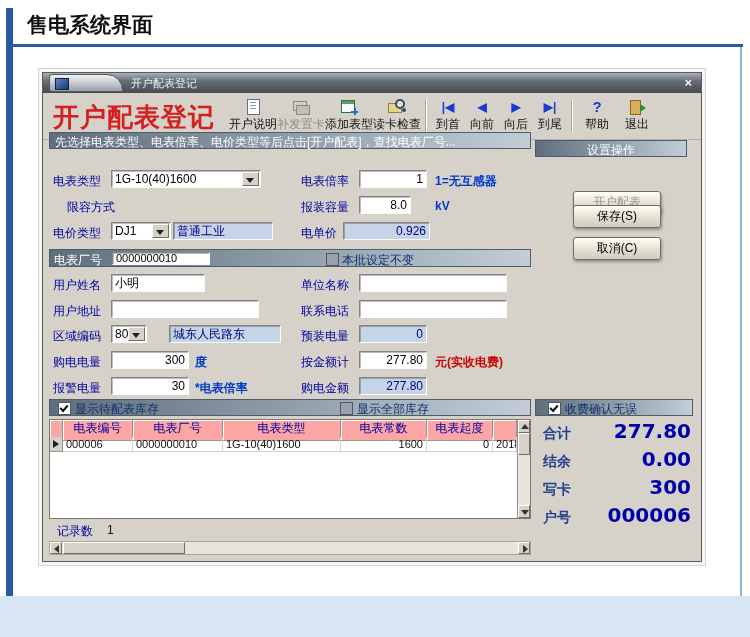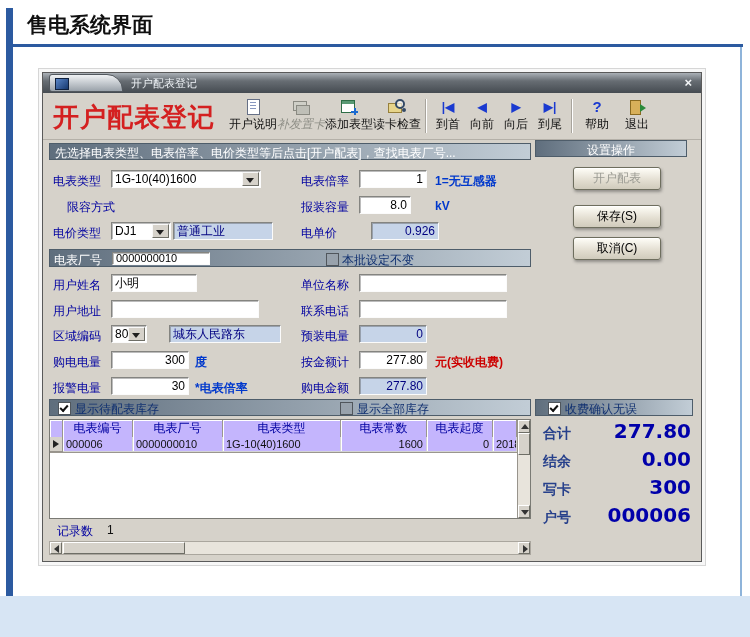--- a/index.html
+++ b/index.html
@@ -32,21 +32,21 @@
   .toolbar { position:absolute; left:0; top:20px; right:0; height:46px; background:#d6d2ca;
              border-bottom:1px solid #b4b0a8; }
   .heading { position:absolute; left:10px; top:7px; font-family:"DejaVu Serif",serif;
              font-size:26px; font-weight:bold; color:#d42020; letter-spacing:1px; }
   .tbrow { position:absolute; left:186px; top:2px; right:2px; height:42px; display:flex; align-items:center; }
   .tbtn { display:flex; flex-direction:column; align-items:center; justify-content:center;
           width:48px; height:40px; gap:1px; }
   .tbtn.nav { width:34px; }
   .tbtn.sm  { width:40px; }
   .tlabel { font-size:12px; color:#101010; white-space:nowrap; }
-  .tbtn.disabled .tlabel { color:#8e8e86;font-style:italic; }
+  .tbtn.disabled .tlabel { color:#8e8e86; }
   .tsep { width:0; height:34px; border-left:1px solid #a8a49c; border-right:1px solid #ffffff; margin:0 4px; }
 
   
   .ic { display:block; width:18px; height:16px; position:relative; }
   .glyph { color:#1a3ad0; font-weight:bold; font-size:12px; line-height:16px; text-align:center; }
   .glyph-help { font-size:15px; }
   .ic-doc::before { content:""; position:absolute; left:3px; top:0; width:11px; height:14px;
                     background:#fff; border:1px solid #667086; }
   .ic-doc::after  { content:""; position:absolute; left:6px; top:3px; width:6px; height:9px;
                     background:repeating-linear-gradient(180deg,#8898c0 0 1px,transparent 1px 3px); }
@@ -94,21 +94,21 @@
 
   .cb { position:absolute; width:11px; height:11px; background:#ffffff; border:1px solid #50565c; }
   .cb.checked::after { content:""; position:absolute; left:1px; top:2px; width:6px; height:3px;
                        border-left:2px solid #111; border-bottom:2px solid #111; transform:rotate(-48deg); }
   .cb.dark { background:#98a2ac; }
   .cb-label { position:absolute; font-size:12px; color:#103070; white-space:nowrap; }
 
   
   .grid { position:absolute; left:6px; top:346px; width:482px; height:100px; box-sizing:border-box;
           background:#ffffff; border:1px solid #7a7a74; }
-  .gh { position:absolute; top:0; height:33px; box-sizing:border-box; background:#c4b5fd;
+  .gh { position:absolute; top:0; height:21px; box-sizing:border-box; background:#fca5a5;
         border-right:1px solid #9a968e; border-bottom:1px solid #9a968e;
         box-shadow:inset 1px 1px 0 #ffffff; color:#0000a0; font-size:12px;
         text-align:center; line-height:16px; overflow:hidden; white-space:nowrap; }
   .grow { position:absolute; left:0; top:17px; right:13px; height:15px; }
   .gsel { position:absolute; left:0; top:0; width:13px; height:15px; background:#d6d2ca;
           border-right:1px solid #98948c; border-bottom:1px solid #98948c; box-sizing:border-box; }
   .gsel::after { content:""; position:absolute; left:3px; top:3px; width:0; height:0;
                  border-left:6px solid #222; border-top:4px solid transparent; border-bottom:4px solid transparent; }
   .gc { position:absolute; top:0; height:15px; box-sizing:border-box; font-size:11px; line-height:14px;
         padding:0 3px; border-right:1px solid #d4d4d4; border-bottom:1px solid #d4d4d4;
@@ -134,21 +134,21 @@
   .hscroll .sbtn { height:12px; top:0; }
   .hthumb { position:absolute; left:13px; top:0; width:122px; height:12px; background:#d6d2ca; box-sizing:border-box;
             border:1px solid; border-color:#ffffff #6e6e66 #6e6e66 #ffffff; }
   .rec-val { position:absolute; font-size:12px; color:#101010; }
 
   
   .btn { position:absolute; left:530px; width:88px; height:23px; box-sizing:border-box; border-radius:3px;
          border:1px solid #6e6e5e; background:linear-gradient(180deg,#fffef8,#e2ddd0 60%,#d0cbbc);
          box-shadow:1px 2px 3px rgba(60,60,60,.45), inset 0 1px 0 #ffffff;
          font-size:12px; color:#000; text-align:center; line-height:21px; }
-  .btn.disabled { color:#9a9a92; }
+  .btn.disabled { color:#9a9a92;margin-top:24px; }
   .sum-label { position:absolute; left:500px; font-size:14px; font-weight:bold; color:#27408b; }
   .sum-value { position:absolute; right:10px; font-family:"DejaVu Sans",sans-serif;
                font-size:20px; font-weight:bold; color:#0000aa; }
 </style>
 </head>
 <body>
 
 <div class="page">
   <div class="accent-left"></div>
   <div class="page-title">售电系统界面</div>
@@ -207,21 +207,21 @@
           <span class="ic glyph glyph-help">?</span>
           <span class="tlabel">帮助</span>
         </div>
         <div class="tbtn sm">
           <span class="ic ic-exit"></span>
           <span class="tlabel">退出</span>
         </div>
       </div>
     </div>
 
-    <div class="bar" style="left:6px;top:70px;width:482px">
+    <div class="bar" style="left:6px;top:59px;width:482px">
       <span class="bar-text" style="left:5px">先选择电表类型、电表倍率、电价类型等后点击[开户配表]，查找电表厂号...</span>
     </div>
     <div class="bar" style="left:492px;top:67px;width:152px">
       <span class="bar-text" style="left:50%;transform:translateX(-50%)">设置操作</span>
     </div>
 
     <span class="lbl" style="left:10px;top:100px">电表类型</span>
     <div class="tb combo" style="left:68px;top:97px;width:150px">
       <span class="val">1G-10(40)1600</span>
       <span class="cbtn"></span>
@@ -241,35 +241,35 @@
 
     <span class="lbl" style="left:10px;top:152px">电价类型</span>
     <div class="tb combo" style="left:68px;top:149px;width:60px">
       <span class="val">DJ1</span>
       <span class="cbtn"></span>
     </div>
     <div class="tb ro" style="left:130px;top:149px;width:100px">
       <span class="val">普通工业</span>
     </div>
     <span class="lbl" style="left:258px;top:152px">电单价</span>
-    <div class="tb ro num" style="left:328px;top:149px;width:68px">
+    <div class="tb ro num" style="left:300px;top:149px;width:87px">
       <span class="val">0.926</span>
     </div>
 
     <div class="bar" style="left:6px;top:176px;width:482px;height:18px">
       <span class="bar-text" style="left:4px;top:2px">电表厂号</span>
       <div class="tb" style="left:62px;top:2px;width:98px;height:13px">
         <span class="val" style="top:0;line-height:11px;font-size:11px">0000000010</span>
       </div>
       <span class="cb dark" style="left:276px;top:3px"></span>
       <span class="cb-label" style="left:292px;top:2px">本批设定不变</span>
     </div>
 
     <span class="lbl" style="left:10px;top:204px">用户姓名</span>
-    <div class="tb" style="left:68px;top:201px;width:86px">
+    <div class="tb" style="left:68px;top:201px;width:94px">
       <span class="val">小明</span>
     </div>
     <span class="lbl" style="left:258px;top:204px">单位名称</span>
     <div class="tb" style="left:316px;top:201px;width:148px">
       <span class="val"></span>
     </div>
 
     <span class="lbl" style="left:10px;top:230px">用户地址</span>
     <div class="tb" style="left:68px;top:227px;width:148px">
       <span class="val"></span>

